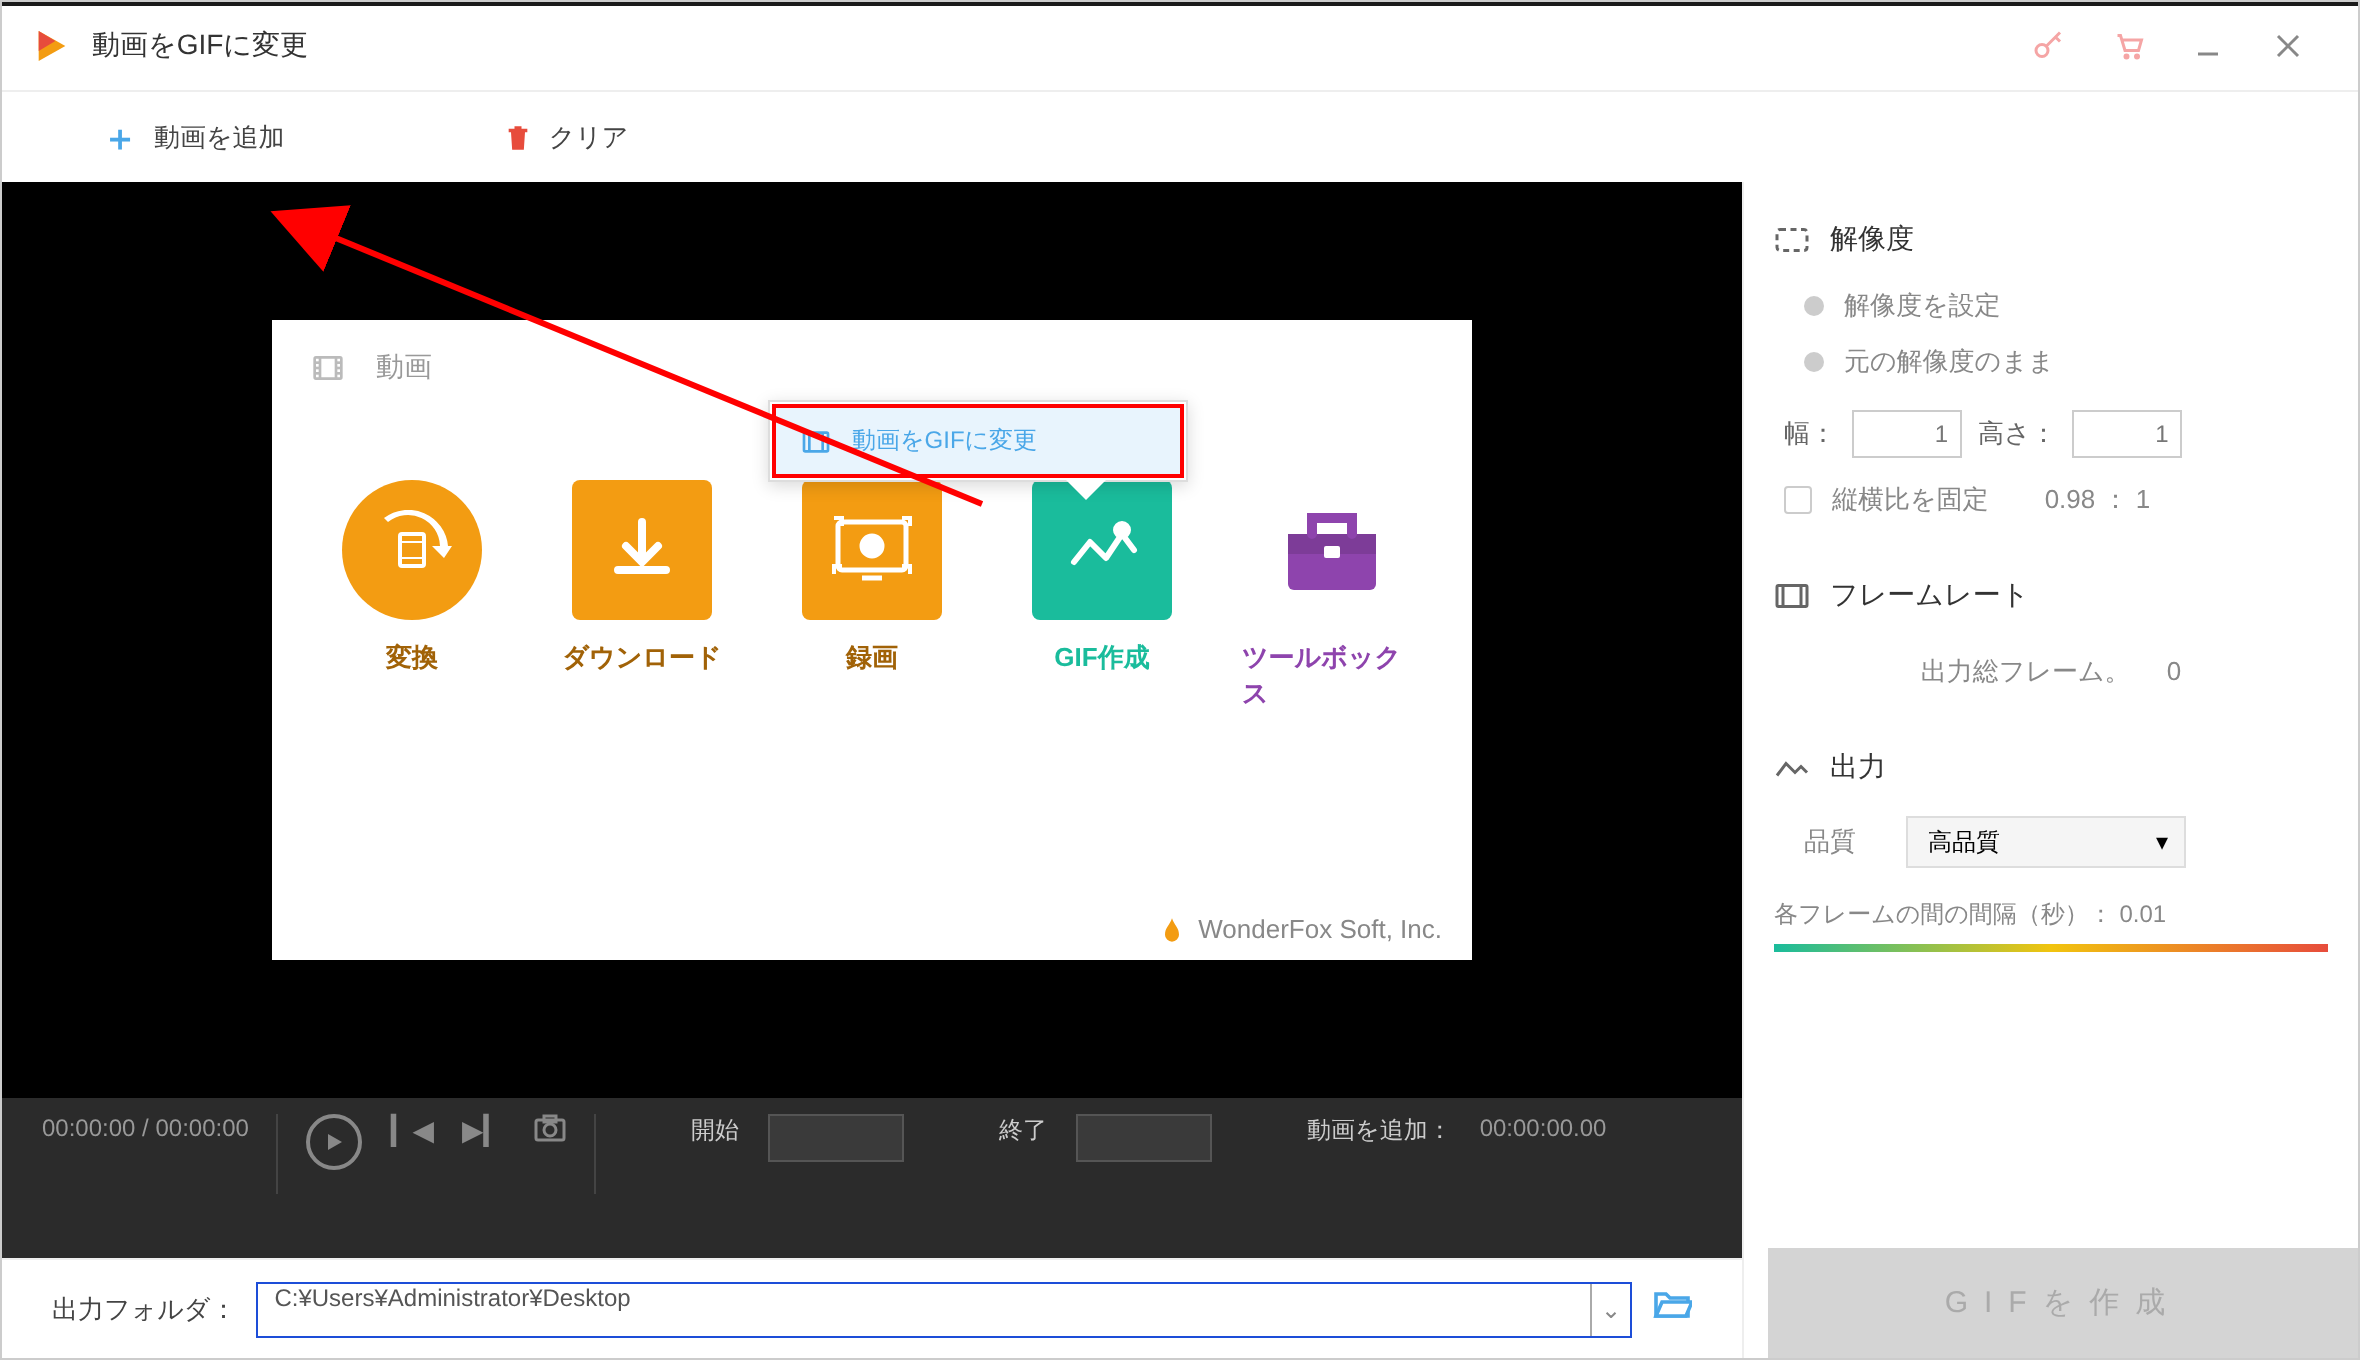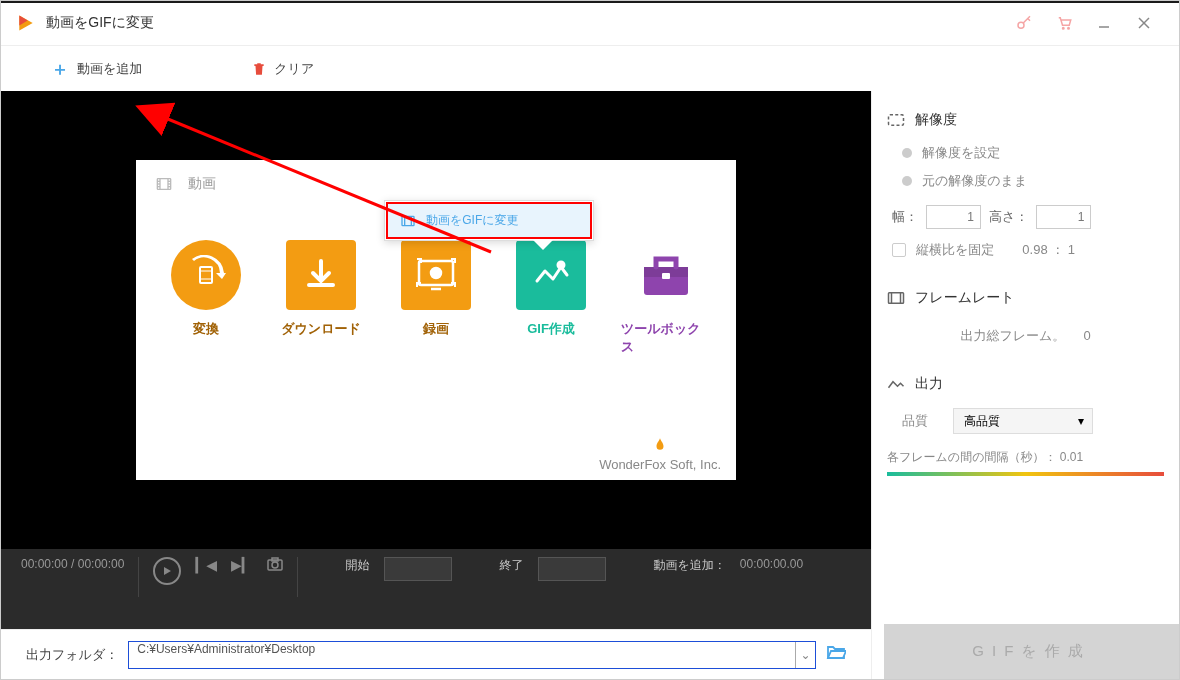--- a/index.html
+++ b/index.html
@@ -39,21 +39,21 @@
     .grid-label.orange { color: #a16207; font-weight: bold; }
     .grid-label.green { color: #1abc9c; font-weight: bold; }
     .grid-label.purple { color: #8e44ad; font-weight: bold; }
     
     .popup { position: absolute; top: -30px; right: 7px; background: #fff; border: 1px solid #ddd; box-shadow: 0 2px 8px rgba(0,0,0,0.15); width: 210px; }
     .popup-item { display: flex; align-items: center; gap: 10px; padding: 8px 12px; font-size: 12px; cursor: pointer; }
     .popup-item.active { background: #e8f4fd; color: #4aa7e8; border: 2px solid red; margin: 1px; }
     .popup-item svg { width: 16px; height: 16px; }
     .popup-triangle { position: absolute; bottom: -10px; left: 50%; margin-left:44px; width: 0; height: 0; border-left: 10px solid transparent; border-right: 10px solid transparent; border-top: 10px solid #fff; }
     
-    .brand { position: absolute; bottom: 8px; right: 15px; display: flex; align-items: center; gap: 6px; color: #888; font-size: 13px; flex-direction: column; }
+    .brand { position: absolute; bottom: 8px; right: 15px; display: flex; align-items: center; gap: 6px; color: #888; font-size: 13px; }
     .flame { width: 14px; height: 14px; }
     
     .arrow-overlay { position: absolute; top: 0; left: 0; width: 100%; height: 100%; pointer-events: none; }
     
     .controls { height: 80px; background: #2b2b2b; color: #999; display: flex; align-items: center; padding: 0 20px; gap: 15px; font-size: 12px; }
     .divider { height: 40px; border-left: 1px solid #444; }
     .play-btn { width: 28px; height: 28px; border: 2px solid #888; border-radius: 50%; display: flex; align-items: center; justify-content: center; }
     .ctrl-icon { color: #888; cursor: pointer; font-size: 14px; }
     .ctrl-label { color: #ccc; }
     .ctrl-input { width: 68px; height: 24px; background: #3a3a3a; border: 1px solid #555; color: #ccc; padding: 0 8px; font-size: 11px; }

